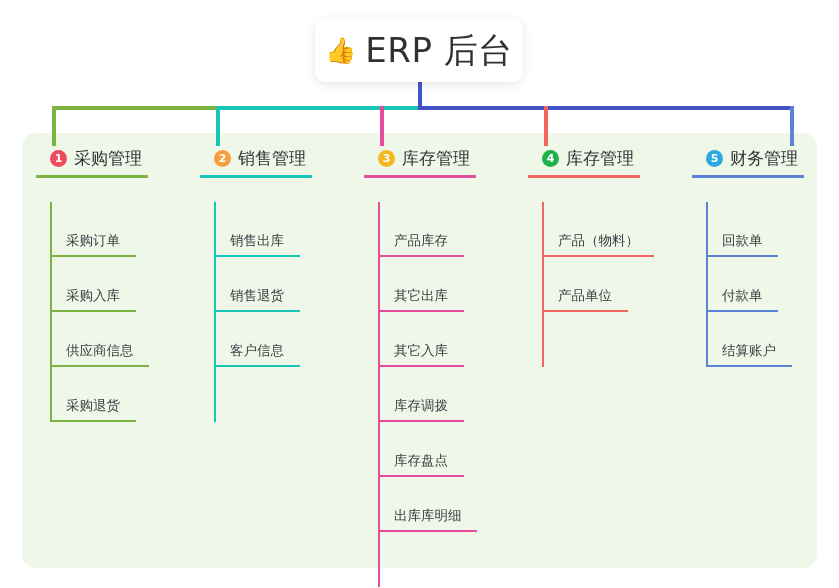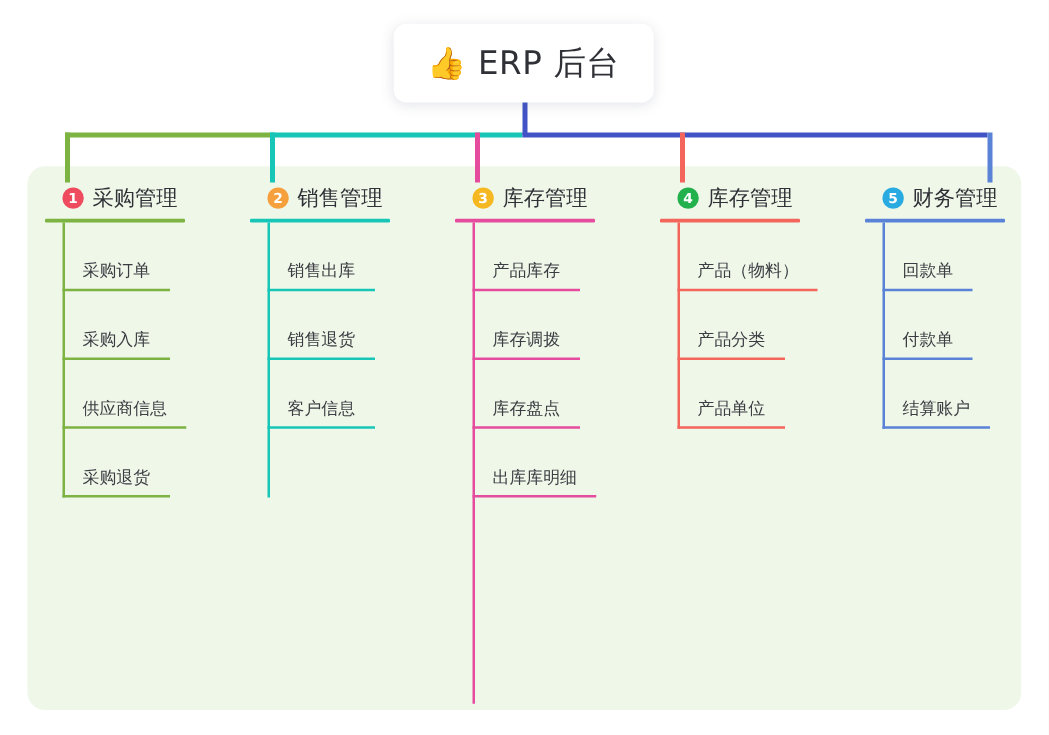--- a/index.html
+++ b/index.html
@@ -46,21 +46,21 @@
     justify-content: center;
     gap: 9px;
     z-index: 6;
   }
   .root-emoji {
     font-size: 25px;
     line-height: 1;
     display: inline-block;
   }
   .root-label {
-    font-size: 26px;
+    font-size: 34px;
     color: #2f3136;
     letter-spacing: 0.5px;
     white-space: nowrap;
   }
 
   
   .trunk {
     position: absolute;
     left: 418px;
     top: 80px;
@@ -113,20 +113,21 @@
   }
   .head-rule {
     height: 3px;
     margin-top: 5px;
     border-radius: 1px;
   }
 
   .items {
     position: relative;
     padding-top: 0;
+    margin-top: 24px;
   }
   .spine {
     position: absolute;
     left: 14px;
     top: 0;
     width: 2px;
   }
   .leaf {
     position: relative;
     height: 55px;
@@ -226,20 +227,28 @@
           <span class="col-title">库存管理</span>
         </div>
         <div class="head-rule" style="width: 112px; background: rgb(230, 76, 158);"></div>
         <div class="items">
           <div class="spine" style="background: rgb(230, 76, 158); height: 385px;"></div>
           <div class="leaf">
             <span class="leaf-label">产品库存</span>
             <div class="leaf-rule" style="width: 86px; background: rgb(230, 76, 158);"></div>
           </div>
           <div class="leaf">
+            <span class="leaf-label">其它出库</span>
+            <div class="leaf-rule" style="width: 86px; background: rgb(230, 76, 158);"></div>
+          </div>
+          <div class="leaf">
+            <span class="leaf-label">其它入库</span>
+            <div class="leaf-rule" style="width: 86px; background: rgb(230, 76, 158);"></div>
+          </div>
+          <div class="leaf">
             <span class="leaf-label">库存调拨</span>
             <div class="leaf-rule" style="width: 86px; background: rgb(230, 76, 158);"></div>
           </div>
           <div class="leaf">
             <span class="leaf-label">库存盘点</span>
             <div class="leaf-rule" style="width: 86px; background: rgb(230, 76, 158);"></div>
           </div>
           <div class="leaf">
             <span class="leaf-label">出库库明细</span>
             <div class="leaf-rule" style="width: 99px; background: rgb(230, 76, 158);"></div>
@@ -252,24 +261,20 @@
           <span class="col-title">库存管理</span>
         </div>
         <div class="head-rule" style="width: 112px; background: rgb(244, 102, 92);"></div>
         <div class="items">
           <div class="spine" style="background: rgb(244, 102, 92); height: 165px;"></div>
           <div class="leaf">
             <span class="leaf-label">产品（物料）</span>
             <div class="leaf-rule" style="width: 112px; background: rgb(244, 102, 92);"></div>
           </div>
           <div class="leaf">
-            <span class="leaf-label">产品分类</span>
-            <div class="leaf-rule" style="width: 86px; background: rgb(244, 102, 92);"></div>
-          </div>
-          <div class="leaf">
             <span class="leaf-label">产品单位</span>
             <div class="leaf-rule" style="width: 86px; background: rgb(244, 102, 92);"></div>
           </div>
         </div>
       </div>
       <div class="column" style="left: 692px; width: 150px;">
         <div class="col-head">
           <span class="badge" style="background: rgb(41, 171, 226);">5</span>
           <span class="col-title">财务管理</span>
         </div>

